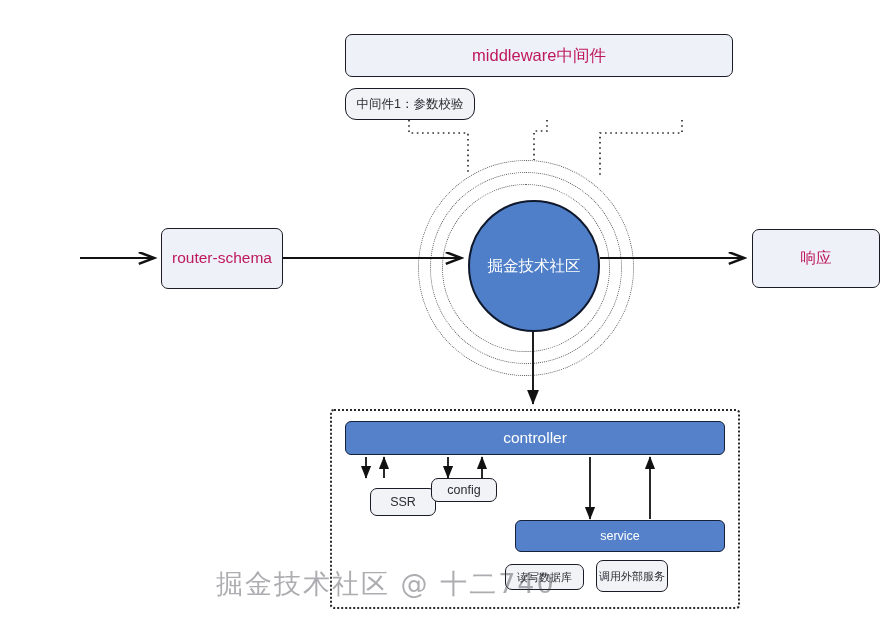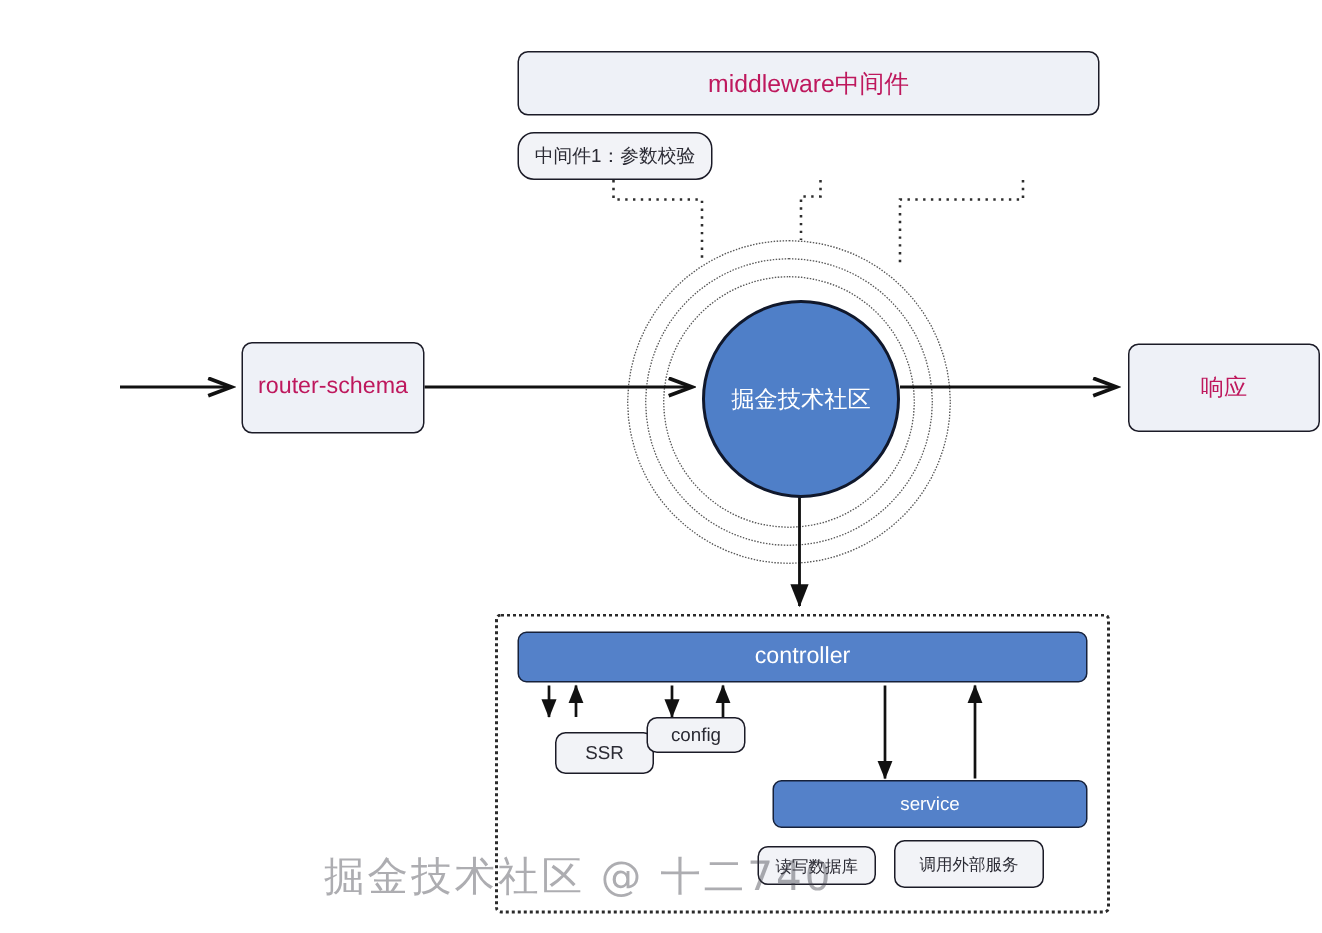--- a/index.html
+++ b/index.html
@@ -154,21 +154,21 @@
     <span>config</span>
   </div>
 
   <div class="node box-blue t12" style="left:515px;top:520px;width:210px;height:32px;">
     <span>service</span>
   </div>
 
   <div class="node box-plain t11" style="left:505px;top:564px;width:79px;height:26px;">
     <span>读写数据库</span>
   </div>
-  <div class="node box-plain t11" style="left:596px;top:560px;width:100px;height:32px;">
+  <div class="node box-plain t11" style="left:596px;top:560px;width:72px;height:32px;">
     <span>调用外部服务</span>
   </div>
 
   <div class="wm" style="left:216px;top:566px;">
     <span>掘金技术社区 @ 十二740</span>
   </div>
 
 </div>
 
 </body></html>

